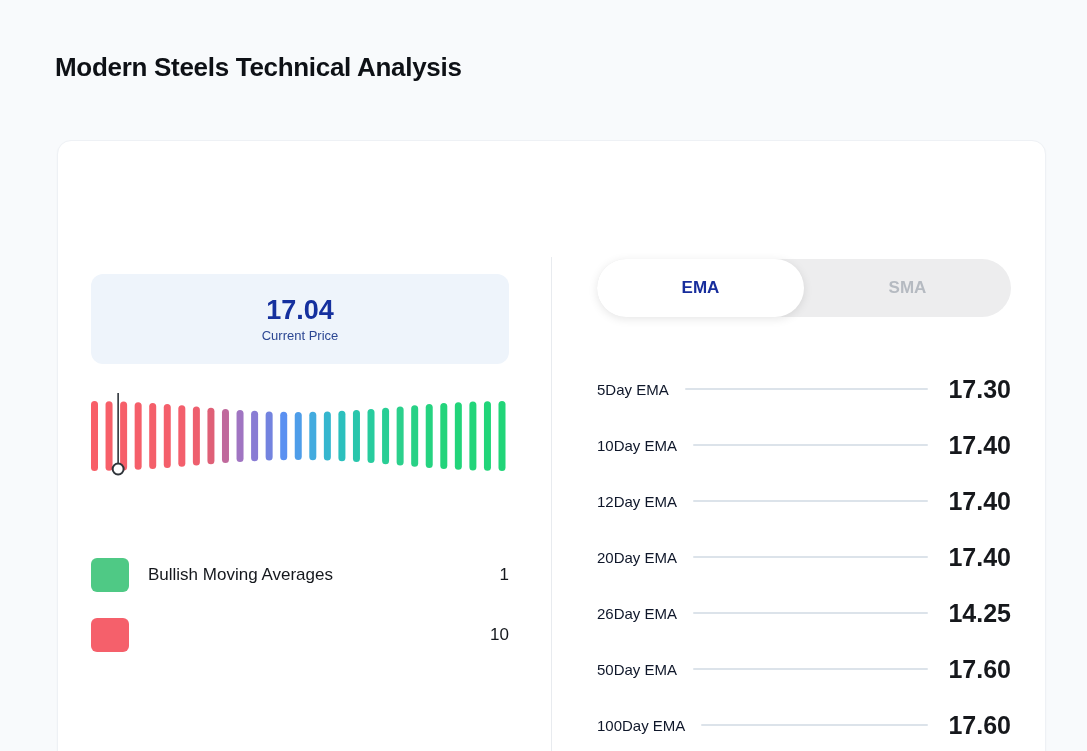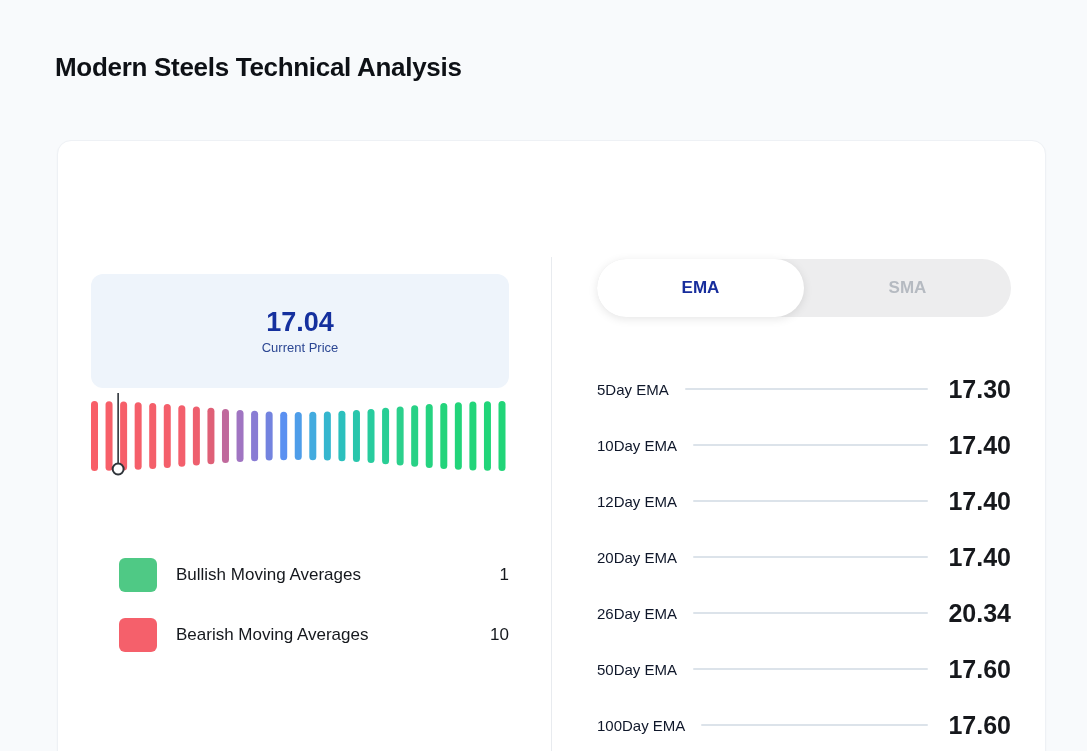--- a/index.html
+++ b/index.html
@@ -17,29 +17,29 @@
     position:absolute;left:57px;top:140px;width:987px;height:680px;
     background:#ffffff;border:1px solid #eef1f5;border-radius:14px;
     box-shadow:0 1px 2px rgba(16,24,40,.03);
   }
   .card-heading{
     position:absolute;left:33px;top:38px;margin:0;
     font-size:19px;font-weight:700;color:#191d24;line-height:1;
   }
   
   .price-box{
-    position:absolute;left:33px;top:133px;width:418px;height:114px;
+    position:absolute;left:33px;top:133px;width:418px;height:90px;
     background:#eef4fb;border-radius:12px;
     display:flex;flex-direction:column;align-items:center;justify-content:center;
   }
   .price-value{font-size:27px;font-weight:700;color:#15309e;line-height:1.15;}
   .price-label{font-size:13px;color:#2c4793;margin-top:1px;}
   .gauge{position:absolute;left:33px;top:250px;width:418px;height:90px;}
   .legend{position:absolute;left:33px;top:417px;width:418px;display:flex;flex-direction:column;gap:26px;}
-  .legend-row{display:flex;align-items:center;margin-left:28px;}
+  .legend-row{display:flex;align-items:center;}
   .swatch{width:38px;height:34px;border-radius:6px;flex:none;}
   .legend-label{margin-left:19px;font-size:17px;color:#15181d;}
   .legend-value{margin-left:auto;font-size:17px;font-weight:500;color:#15181d;}
   
   .col-divider{position:absolute;left:493px;top:116px;width:1px;height:540px;background:#e8ebef;}
   
   .tab-group{
     position:absolute;left:539px;top:118px;width:414px;height:58px;
     background:#ededee;border-radius:29px;display:flex;
   }
@@ -101,21 +101,20 @@
       </svg></div>
 
   <div class="legend" id="legend">
       <div class="legend-row">
         <span class="swatch" style="background: rgb(79, 201, 133);"></span>
         <span class="legend-label">Bullish Moving Averages</span>
         <span class="legend-value">1</span>
       </div>
       <div class="legend-row">
         <span class="swatch" style="background: rgb(245, 96, 107);"></span>
-        <span class="legend-label">Bearish Moving Averages</span>
         <span class="legend-value">10</span>
       </div>
     </div>
 
   <div class="col-divider"></div>
 
   <div class="tab-group" id="tabs">
       <div class="tab active">EMA</div>
       <div class="tab">SMA</div>
     </div>
@@ -137,21 +136,21 @@
         <span class="ma-value">17.40</span>
       </div>
       <div class="ma-row">
         <span class="ma-label">20Day EMA</span>
         <span class="ma-line"></span>
         <span class="ma-value">17.40</span>
       </div>
       <div class="ma-row">
         <span class="ma-label">26Day EMA</span>
         <span class="ma-line"></span>
-        <span class="ma-value">20.34</span>
+        <span class="ma-value">14.25</span>
       </div>
       <div class="ma-row">
         <span class="ma-label">50Day EMA</span>
         <span class="ma-line"></span>
         <span class="ma-value">17.60</span>
       </div>
       <div class="ma-row">
         <span class="ma-label">100Day EMA</span>
         <span class="ma-line"></span>
         <span class="ma-value">17.60</span>

